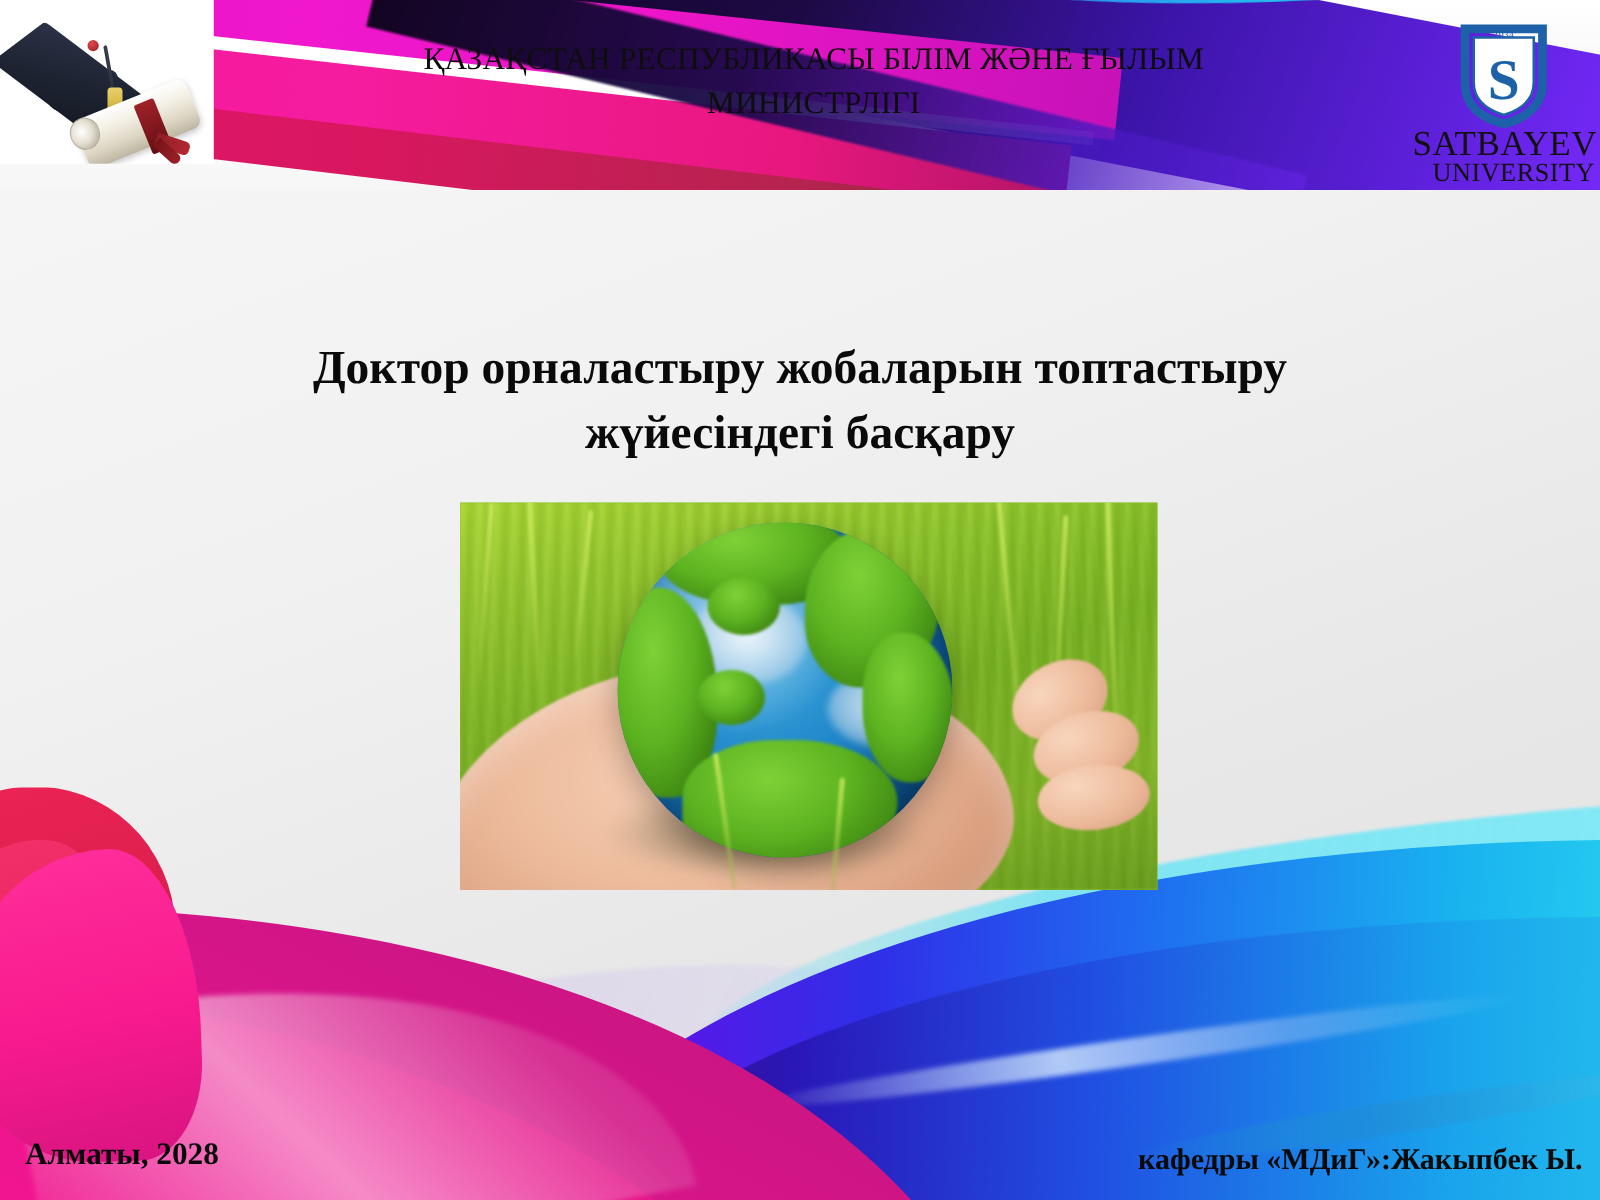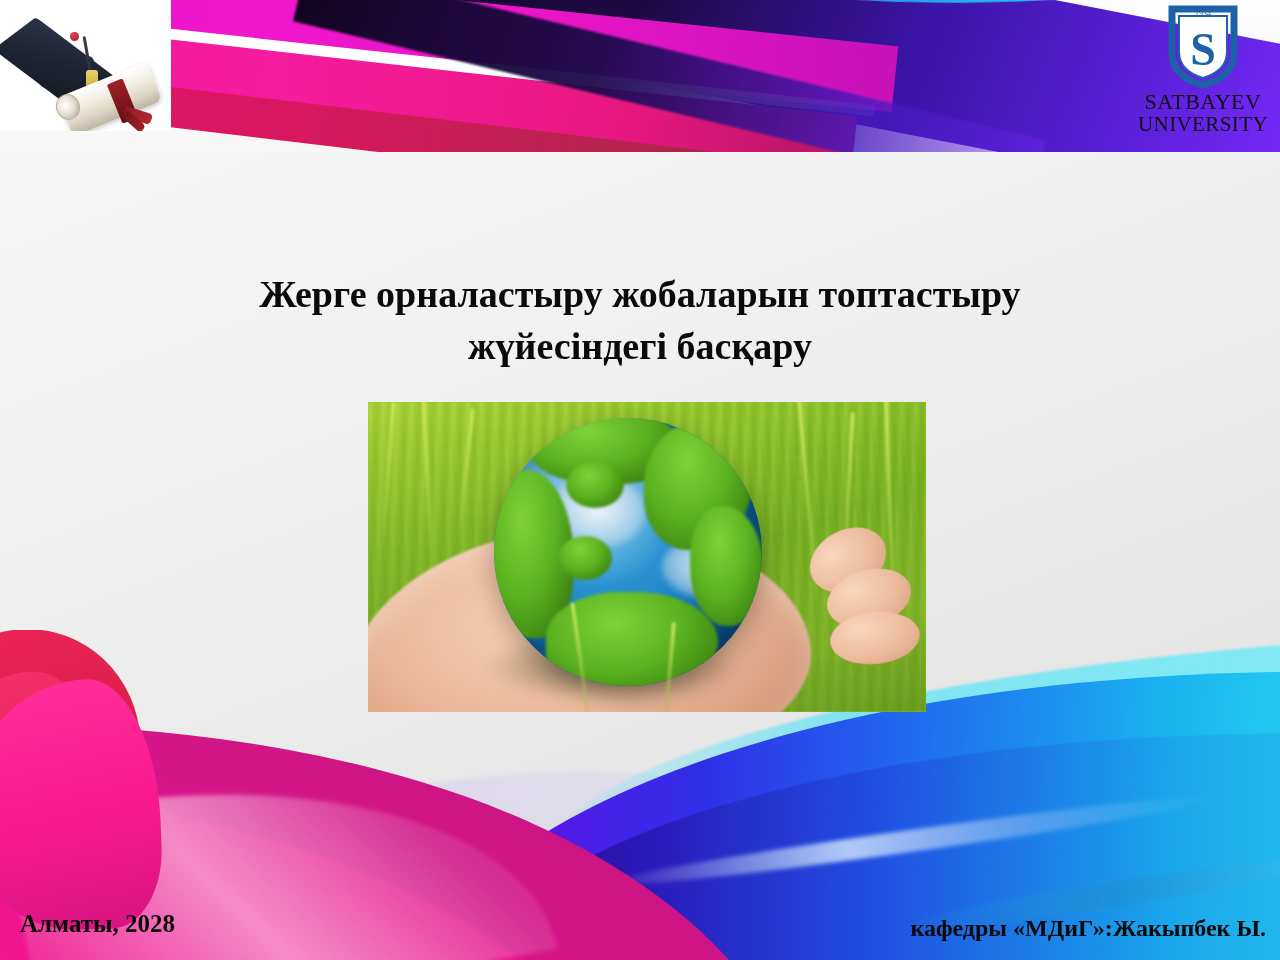--- a/index.html
+++ b/index.html
@@ -191,33 +191,33 @@
     line-height: 35px;
     color: #0d0d0d;
     letter-spacing: 0.2px;
     z-index: 7;
     font-family: "Liberation Serif","DejaVu Serif",serif;
   }
 
   
   #satbayev-logo {
     position: absolute;
-    right: 4px; top: 2px;
+    right: 4px; top: 16px;
     width: 146px;
-    text-align: center;
+    text-align: right;
     z-index: 8;
   }
   #satbayev-logo .shield-wrap {
     height: 88px;
     display: flex;
     align-items: center;
     justify-content: center;
   }
   #satbayev-logo .logo-line1 {
-    font-size: 22px;
+    font-size: 28px;
     letter-spacing: 0.5px;
     color: #111111;
     line-height: 23px;
     font-family: "Liberation Serif","DejaVu Serif",serif;
   }
   #satbayev-logo .logo-line2 {
     font-size: 21px;
     letter-spacing: 0.4px;
     color: #111111;
     line-height: 23px;
@@ -500,35 +500,36 @@
       <div class="cap-tassel-cord"></div>
       <div class="cap-tassel"></div>
       <div class="scroll-body"></div>
       <div class="scroll-end"></div>
       <div class="scroll-ribbon"></div>
       <div class="scroll-ribbon-tail1"></div>
       <div class="scroll-ribbon-tail2"></div>
     </div>
   </div>
 
+  <div id="ministry-header">ҚАЗАҚСТАН РЕСПУБЛИКАСЫ БІЛІМ ЖӘНЕ ҒЫЛЫМ МИНИСТРЛІГІ</div>
 
   <div id="satbayev-logo">
     <div class="shield-wrap">
       <svg width="74" height="86" viewBox="0 0 74 86" aria-hidden="true">
         <path d="M6 6 H68 V50 C68 68 54 78 37 82 C20 78 6 68 6 50 Z" fill="none" stroke="#1d62a8" stroke-width="7"></path>
         <path d="M13 13 H61 V49 C61 63 50 71 37 75 C24 71 13 63 13 49 Z" fill="#ffffff" stroke="#1d62a8" stroke-width="2"></path>
         <text x="37" y="13" text-anchor="middle" font-family="Liberation Serif, serif" font-size="8" fill="#1d62a8">1934</text>
         <text x="37" y="62" text-anchor="middle" font-family="Liberation Serif, serif" font-size="46" font-weight="bold" fill="#1d62a8">S</text>
       </svg>
     </div>
     <div class="logo-line1">SATBAYEV</div>
     <div class="logo-line2">UNIVERSITY</div>
   </div>
 
-  <div id="slide-title">Жерге орналастыру жобаларын топтастыру жүйесіндегі басқару</div>
+  <div id="slide-title">Доктор орналастыру жобаларын топтастыру жүйесіндегі басқару</div>
 
   <div id="globe-photo">
     <div class="grass-bg"></div>
     <div class="grass-blade" style="left:18px;  top:0px;   height:150px; transform:rotate(4deg);"></div>
     <div class="grass-blade" style="left:58px;  top:-10px; height:190px; transform:rotate(-3deg);"></div>
     <div class="grass-blade" style="left:96px;  top:6px;   height:130px; transform:rotate(6deg);"></div>
     <div class="grass-blade" style="left:438px; top:-6px;  height:210px; transform:rotate(-5deg);"></div>
     <div class="grass-blade" style="left:478px; top:10px;  height:180px; transform:rotate(3deg);"></div>
     <div class="grass-blade" style="left:520px; top:-4px;  height:230px; transform:rotate(-2deg);"></div>
     <div class="hand"></div>

